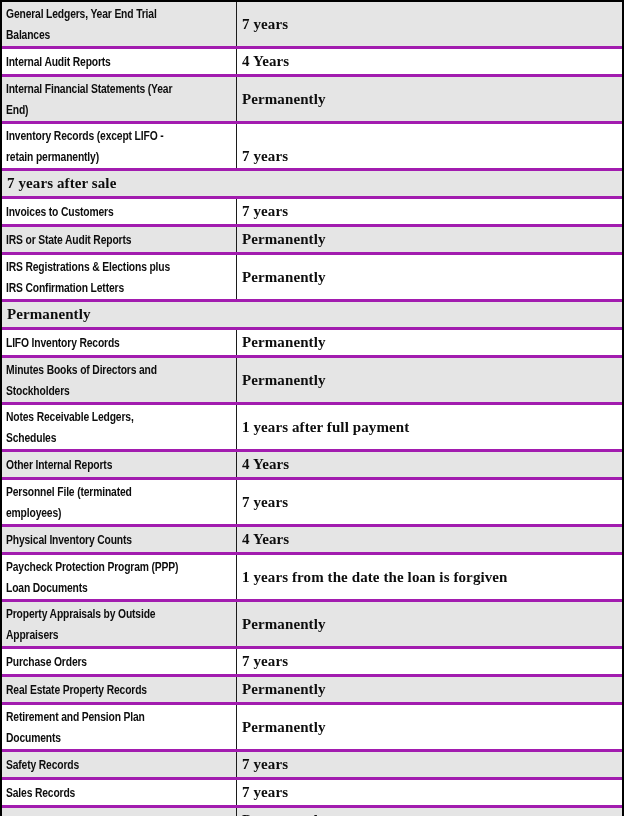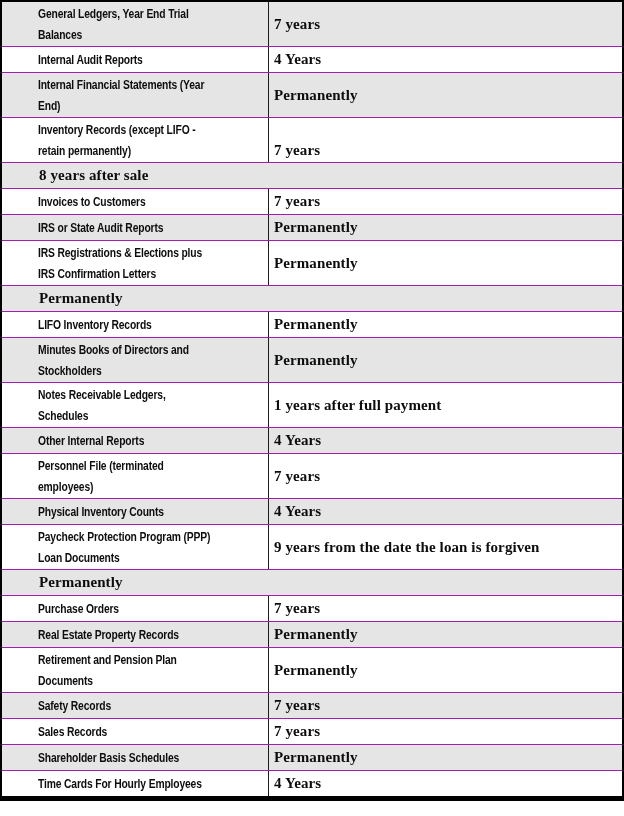--- a/index.html
+++ b/index.html
@@ -17,24 +17,23 @@
     box-sizing: border-box;
     border: 2px solid #000000;
     border-bottom: 5px solid #000000;
     background: #ffffff;
   }
   .row {
     display: flex;
     align-items: stretch;
     min-height: 25px;
     background: #ffffff;
-    padding-left: 32px;
   }
   .row + .row {
-    border-top: 1px solid #a21caf;
+    border-top: 3px solid #a21caf;
   }
   .row:nth-child(odd) {
     background: #e5e5e5;
   }
   .cell {
     box-sizing: border-box;
     display: flex;
     align-items: center;
   }
   .record-cell {
@@ -108,21 +107,21 @@
       <span class="record-text">Inventory Records (except LIFO - retain permanently)</span>
     </div>
     <div class="cell retention-cell">
       <span class="retention-text">
 7 years</span>
     </div>
   </div>
 
   <div class="row">
     <div class="cell retention-cell">
-      <span class="retention-text">8 years after sale</span>
+      <span class="retention-text">7 years after sale</span>
     </div>
   </div>
 
   <div class="row">
     <div class="cell record-cell">
       <span class="record-text">Invoices to Customers</span>
     </div>
     <div class="cell retention-cell">
       <span class="retention-text">7 years</span>
     </div>
@@ -204,25 +203,28 @@
     <div class="cell retention-cell">
       <span class="retention-text">4 Years</span>
     </div>
   </div>
 
   <div class="row">
     <div class="cell record-cell">
       <span class="record-text">Paycheck Protection Program (PPP) Loan Documents</span>
     </div>
     <div class="cell retention-cell">
-      <span class="retention-text">9 years from the date the loan is forgiven</span>
-    </div>
-  </div>
-
-  <div class="row">
+      <span class="retention-text">1 years from the date the loan is forgiven</span>
+    </div>
+  </div>
+
+  <div class="row">
+    <div class="cell record-cell">
+      <span class="record-text">Property Appraisals by Outside Appraisers</span>
+    </div>
     <div class="cell retention-cell">
       <span class="retention-text">Permanently</span>
     </div>
   </div>
 
   <div class="row">
     <div class="cell record-cell">
       <span class="record-text">Purchase Orders</span>
     </div>
     <div class="cell retention-cell">

